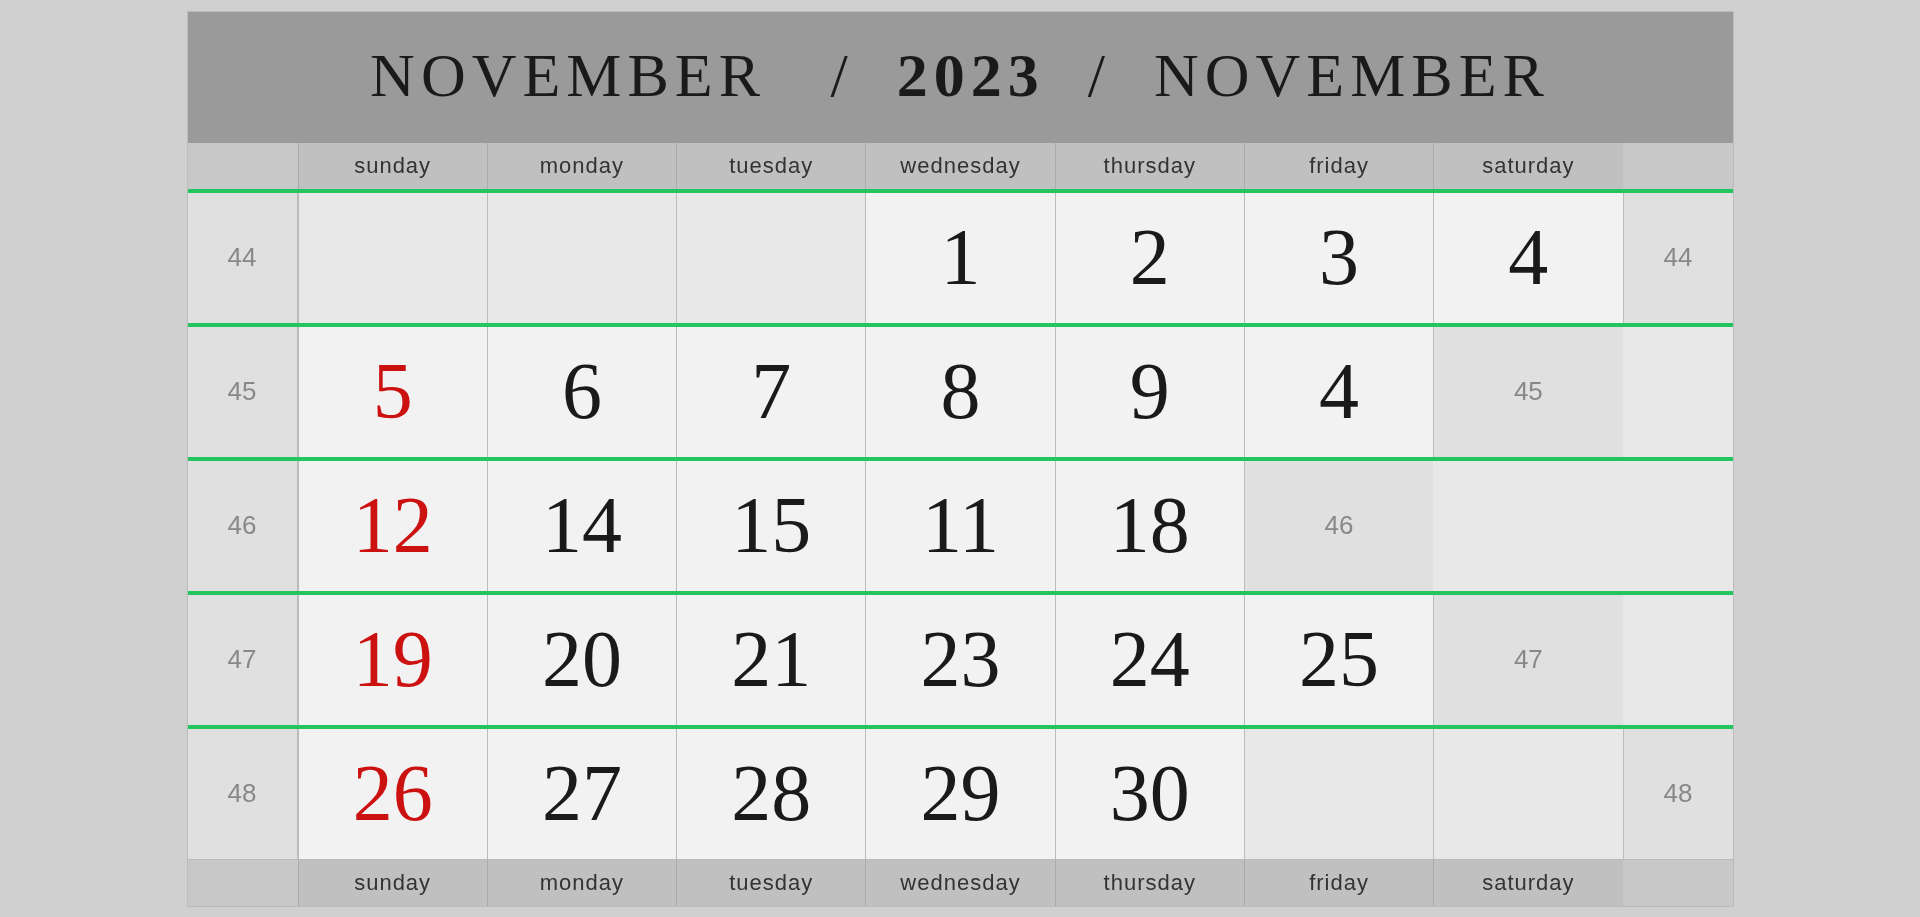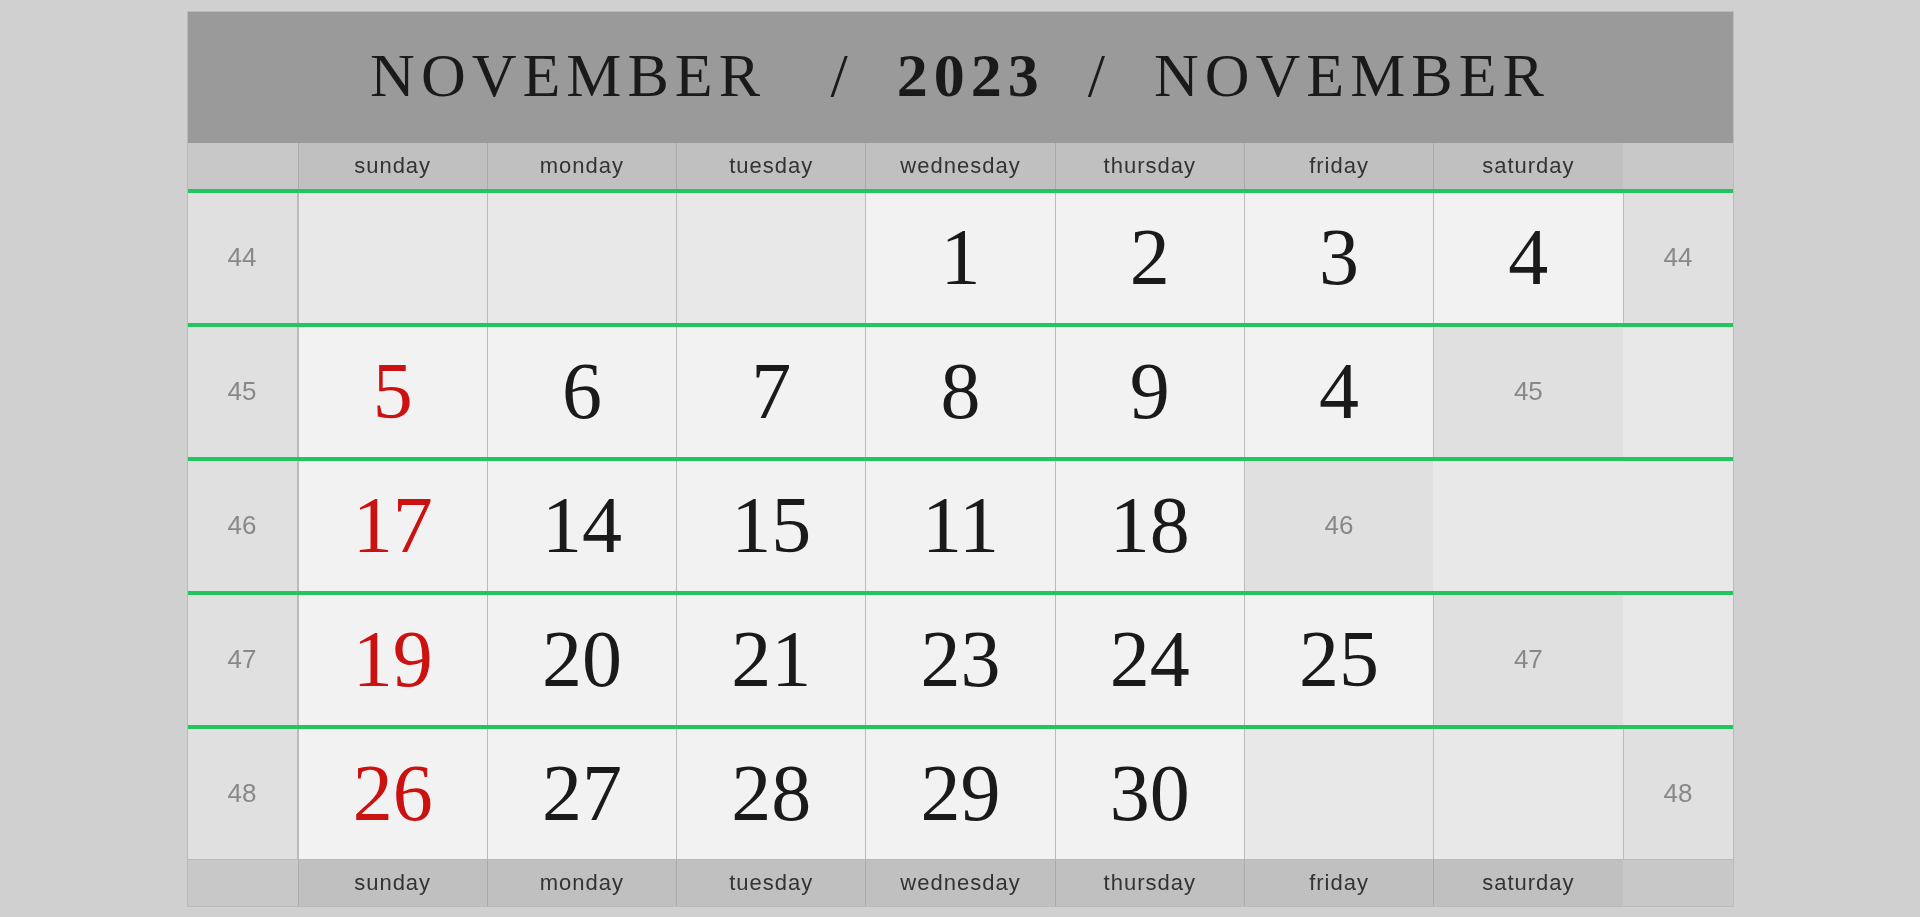--- a/index.html
+++ b/index.html
@@ -173,21 +173,21 @@
       <div class="day-cell">6</div>
       <div class="day-cell">7</div>
       <div class="day-cell">8</div>
       <div class="day-cell">9</div>
       <div class="day-cell">4</div>
       <div class="week-number-right">45</div>
     </div>
 
     <div class="week-row">
       <div class="week-number">46</div>
-      <div class="day-cell sunday">17</div>
+      <div class="day-cell sunday">12</div>
       <div class="day-cell">14</div>
       <div class="day-cell">15</div>
       <div class="day-cell">11</div>
       <div class="day-cell">18</div>
       <div class="week-number-right">46</div>
     </div>
 
     <div class="week-row">
       <div class="week-number">47</div>
       <div class="day-cell sunday">19</div>

